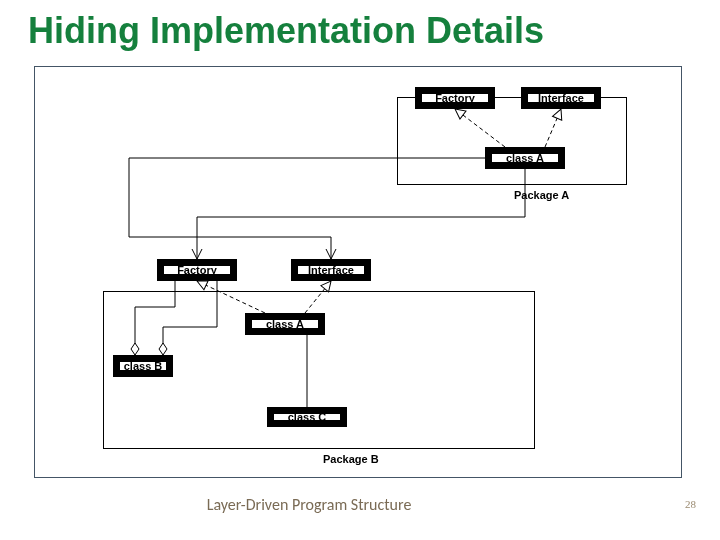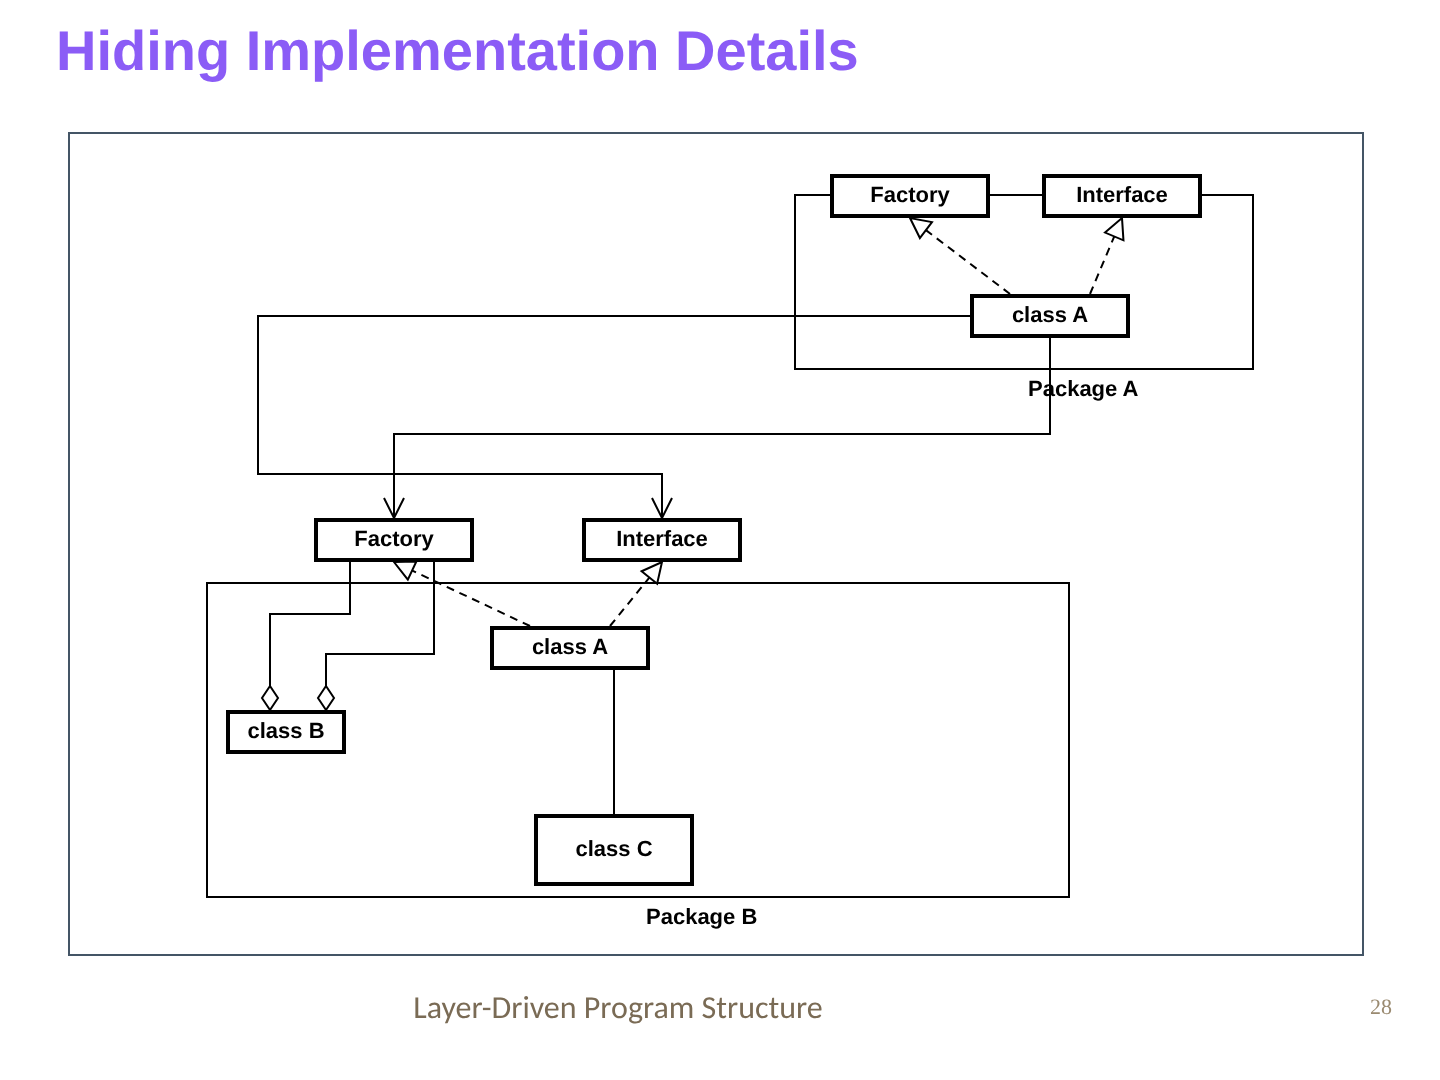--- a/index.html
+++ b/index.html
@@ -9,43 +9,43 @@
     height: 540px;
     background: #fff;
     font-family: "Segoe UI", Arial, sans-serif;
     position: relative;
     overflow: hidden;
   }
   .title {
     position: absolute;
     left: 28px;
     top: 10px;
-    font-size: 28px;
+    font-size: 36px;
     font-weight: 700;
-    color: #8b5cf6;
+    color: #15803d;
   }
   .frame {
     position: absolute;
     left: 34px;
     top: 66px;
     width: 648px;
     height: 412px;
     border: 1px solid #456;
     box-sizing: border-box;
   }
   .diagram {
     position: absolute;
     left: 0;
     top: 0;
     width: 100%;
     height: 100%;
   }
   .box {
     position: absolute;
-    border: 2px solid #000000;
+    border: 7px solid #000000;
     background: #fff;
     font-family: Arial, sans-serif;
     font-size: 11px;
     display: flex;
     align-items: center;
     justify-content: center;
     box-sizing: border-box;
     text-align: center;
   }
   .bold { font-weight: 700; }
@@ -99,21 +99,21 @@
     <div class="box" style="left:68px; top:224px; width:432px; height:158px; border:1px solid #000;"></div>
     <div class="pkg-label" style="left:256px; top:386px;margin-left:32px;">Package B</div>
 
     <div class="box bold" style="left:122px; top:192px; width:80px; height:22px;">Factory</div>
     <div class="box bold" style="left:256px; top:192px; width:80px; height:22px;">Interface</div>
 
     <div class="box bold" style="left:210px; top:246px; width:80px; height:22px;">class A</div>
 
     <div class="box bold" style="left:78px; top:288px; width:60px; height:22px;">class B</div>
 
-    <div class="box bold" style="left:232px; top:340px; width:80px; height:36px;">class C</div>
+    <div class="box bold" style="left:232px; top:340px; width:80px; height:20px;">class C</div>
 
     <svg class="lines" viewBox="0 0 648 412">
       <defs>
 
         <marker id="tri" markerWidth="12" markerHeight="12" refX="11" refY="6" orient="auto">
           <path d="M1,1 L11,6 L1,11 Z" fill="#fff" stroke="#000" stroke-width="1"></path>
         </marker>
 
         <marker id="diamond" markerWidth="14" markerHeight="10" refX="1" refY="5" orient="auto">
           <path d="M1,5 L7,1 L13,5 L7,9 Z" fill="#fff" stroke="#000" stroke-width="1"></path>

